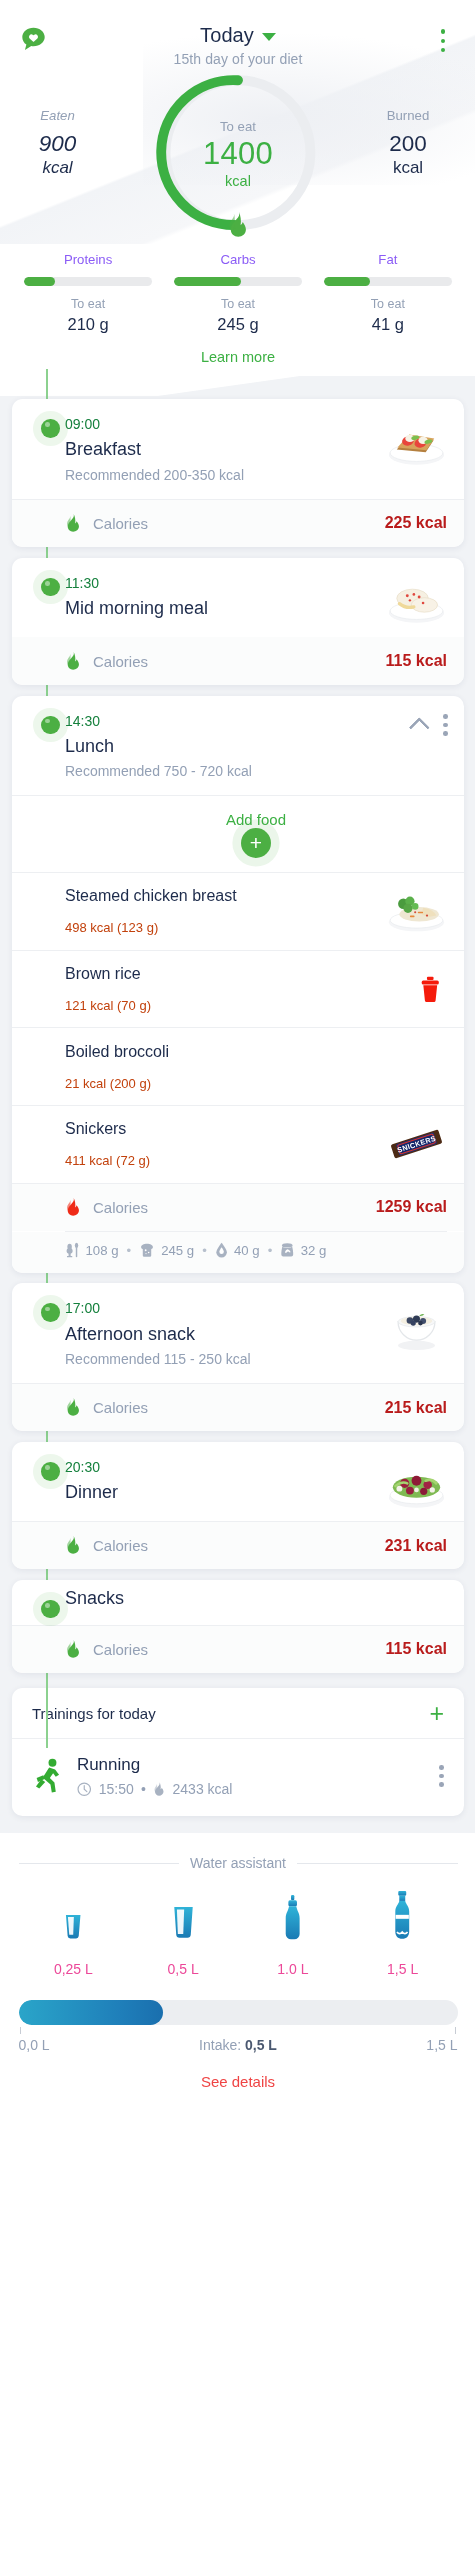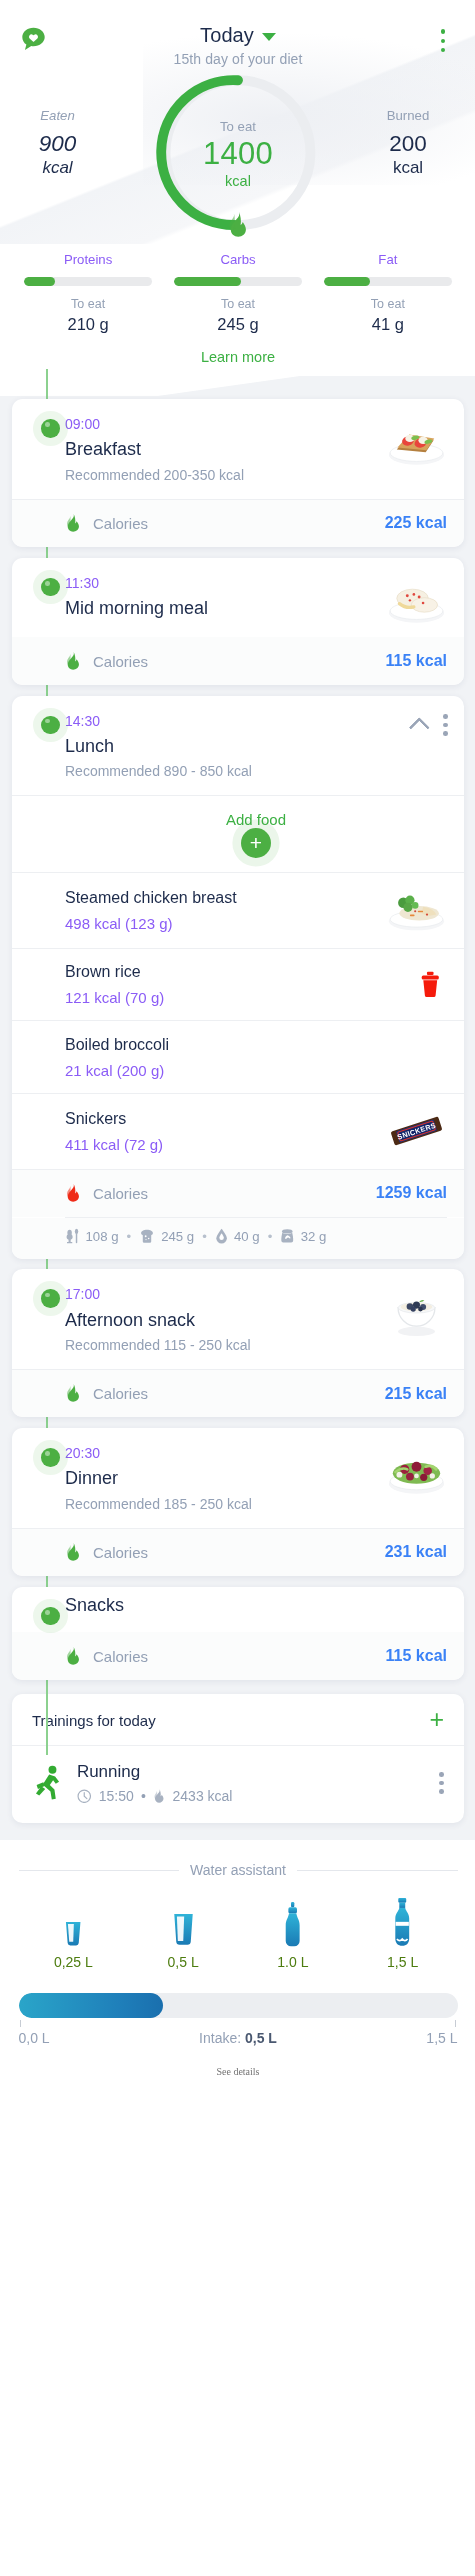--- a/index.html
+++ b/index.html
@@ -139,21 +139,21 @@
   .dot {
     position: absolute; left: 29px; top: 20px;
     width: 18.5px; height: 18.5px; border-radius: 50%;
     background: #4caf43;
     box-shadow: 0 0 0 8px rgba(76,175,67,.10);
   }
   .dot::after {
     content:""; position:absolute; left:4px; top:3.3px; width:4.6px; height:4.6px;
     border-radius:50%; background: rgba(255,255,255,.45);
   }
-  .meal-time { font-size: 14px; color: #8b5cf6; }
+  .meal-time { font-size: 14px; color: #15803d; }
   .meal-name { font-size: 18px; color: #1d2b4b; margin-top: 7.3px; }
   .meal-rec { font-size: 14px; color: #93a0b5; margin-top: 6.6px; }
   .meal-thumb {
     position: absolute; right: 17px; top: 18.5px;
     width: 61px; height: 50px;
   }
   .head-actions {
     position: absolute; right: 16px; top: 18.5px;
     display: flex; align-items: center; gap: 17px;
   }
@@ -166,41 +166,41 @@
   .kebab-grey span { width:4.6px; height:4.6px; border-radius:50%; background:#9aa5b7; display:block; }
 
   .row-div { height: 0.7px; background: #edeff2; margin: 0; }
 
   .cal-row {
     display: flex; align-items: center;
     padding: 14.5px 17px 14.5px 53px;
     background: #fbfcfc;
   }
   .cal-label { font-size: 15px; color: #93a0b5; margin-left: 12px; flex: 1; }
-  .cal-value { font-size: 16px; color: #3b82f6; font-weight: 700; }
+  .cal-value { font-size: 16px; color: #b91c1c; font-weight: 700; }
 
   
   .addfood-row {
     display:flex; align-items:center; padding: 14.5px 17px 14.5px 53px;
     position: relative; min-height: 63px; flex-direction: column;
   }
   .addfood-label { font-size: 15px; color: #3cb043; flex:1; }
   .plus-fab {
     width: 30px; height: 30px; border-radius: 50%; background:#4caf43;
     display:flex; align-items:center; justify-content:center;
     box-shadow: 0 0 0 8.6px rgba(76,175,67,.11);
     color:#fff; font-size: 21px; line-height: 1; font-weight: 400;
   }
   .food-row {
     position: relative; display:flex; align-items:center;
     padding: 14.5px 17px 14.5px 53px; min-height: 71px;
   }
   .food-txt { flex: 1; }
   .food-name { font-size: 16px; color: #1d2b4b; }
-  .food-sub { font-size: 15px; color: #8b5cf6; margin-top: 8px; }
+  .food-sub { font-size: 13px; color: #c2410c; margin-top: 15px; }
   .food-thumb { width: 61px; height: 46px; }
   .trash { width: 22.5px; height: 26.4px; margin-right: 5.3px; }
 
   .macro-strip {
     display:flex; align-items:center; gap: 8px;
     padding: 10.6px 16px 14.5px 53px;
     background: #fbfcfc;
     font-size: 13.2px; color: #93a0b5;
   }
   .macro-strip .sep { color:#b7c0cd; }
@@ -230,38 +230,38 @@
                 font-size: 14px; color:#93a0b5; }
 
   
   .water { padding: 22.5px 18.5px 6.6px 18.5px; background:#fff; }
   .water-head { display:flex; align-items:center; gap:10.6px; }
   .water-line { flex:1; height:0.7px; background:#e4e7ec; }
   .water-title { font-size: 14px; color:#93a0b5; }
   .water-opts { display:flex; margin-top: 20px; }
   .wopt { flex:1; text-align:center; }
   .wopt-ico { height: 49px; display:flex; align-items:flex-end; justify-content:center; }
-  .wopt-label { font-size: 14px; color:#4d7c0f; margin-top: 7px; }
+  .wopt-label { font-size: 14px; color:#ec4899; margin-top: 21px; }
 
   .wtrack {
     margin-top: 22.5px; height: 25px; border-radius: 12.5px; background:#eceef1;
     position: relative; overflow: hidden;
   }
   .wfill {
     height:100%; border-radius: 12.5px;
     background: linear-gradient(90deg, #2aa5c9 0%, #1f7fba 70%, #1a6fae 100%);
   }
   .wticks { display:flex; justify-content:space-between; padding: 2.6px 1.3px 0 1.3px; }
   .wticks i { display:block; width:1.3px; height:6.6px; background:#c7ccd4; }
   .wlabels {
     display:flex; justify-content:space-between; align-items:center;
     margin-top: 2.6px; font-size: 14px; color:#93a0b5;
   }
   .intake-strong { color:#4a5870; font-weight:700; }
-  .see-details { text-align:center; color:#737373; font-size:10px; padding: 20px 0 6.6px 0; font-family: Liberation Serif, serif; }
+  .see-details { text-align:center; color:#ef4444; font-size:15px; padding: 20px 0 6.6px 0; }
 </style>
 </head>
 <body>
 
 <div class="hero">
   <div class="hero-wash"></div>
   <div class="hero-wash2"></div>
 
   <div class="topbar">
     <div class="logo-badge">
@@ -410,21 +410,21 @@
       <span class="cal-label">Calories</span>
       <span class="cal-value">115 kcal</span>
     </div>
   </div>
 
   <div class="card">
     <div class="card-head">
       <span class="dot"></span>
       <div class="meal-time">14:30</div>
       <div class="meal-name">Lunch</div>
-      <div class="meal-rec">Recommended 890 - 850 kcal</div>
+      <div class="meal-rec">Recommended 750 - 720 kcal</div>
       <div class="head-actions">
         <span class="chev-up"></span>
         <span class="kebab-grey">
           <span></span>
             <span></span>
             <span></span>
         </span>
       </div>
     </div>
     <div class="row-div"></div>
@@ -579,21 +579,20 @@
       <span class="cal-label">Calories</span>
       <span class="cal-value">215 kcal</span>
     </div>
   </div>
 
   <div class="card">
     <div class="card-head">
       <span class="dot"></span>
       <div class="meal-time">20:30</div>
       <div class="meal-name">Dinner</div>
-      <div class="meal-rec">Recommended 185 - 250 kcal</div>
       <div class="meal-thumb">
         <svg viewBox="0 0 92 76" width="61" height="50">
           <ellipse cx="46" cy="56" rx="42" ry="15" fill="#f4f5f7"></ellipse>
           <ellipse cx="46" cy="52" rx="40" ry="13" fill="#ffffff" stroke="#e7e9ec"></ellipse>
           <ellipse cx="46" cy="40" rx="36" ry="16" fill="#7fba52"></ellipse>
           <circle cx="28" cy="34" r="7" fill="#9c1f3d"></circle>
           <circle cx="46" cy="30" r="7.5" fill="#8e1a37"></circle>
           <circle cx="63" cy="36" r="6.5" fill="#a12444"></circle>
           <circle cx="36" cy="45" r="6" fill="#97203f"></circle>
           <circle cx="57" cy="46" r="5.5" fill="#8a1a36"></circle>

